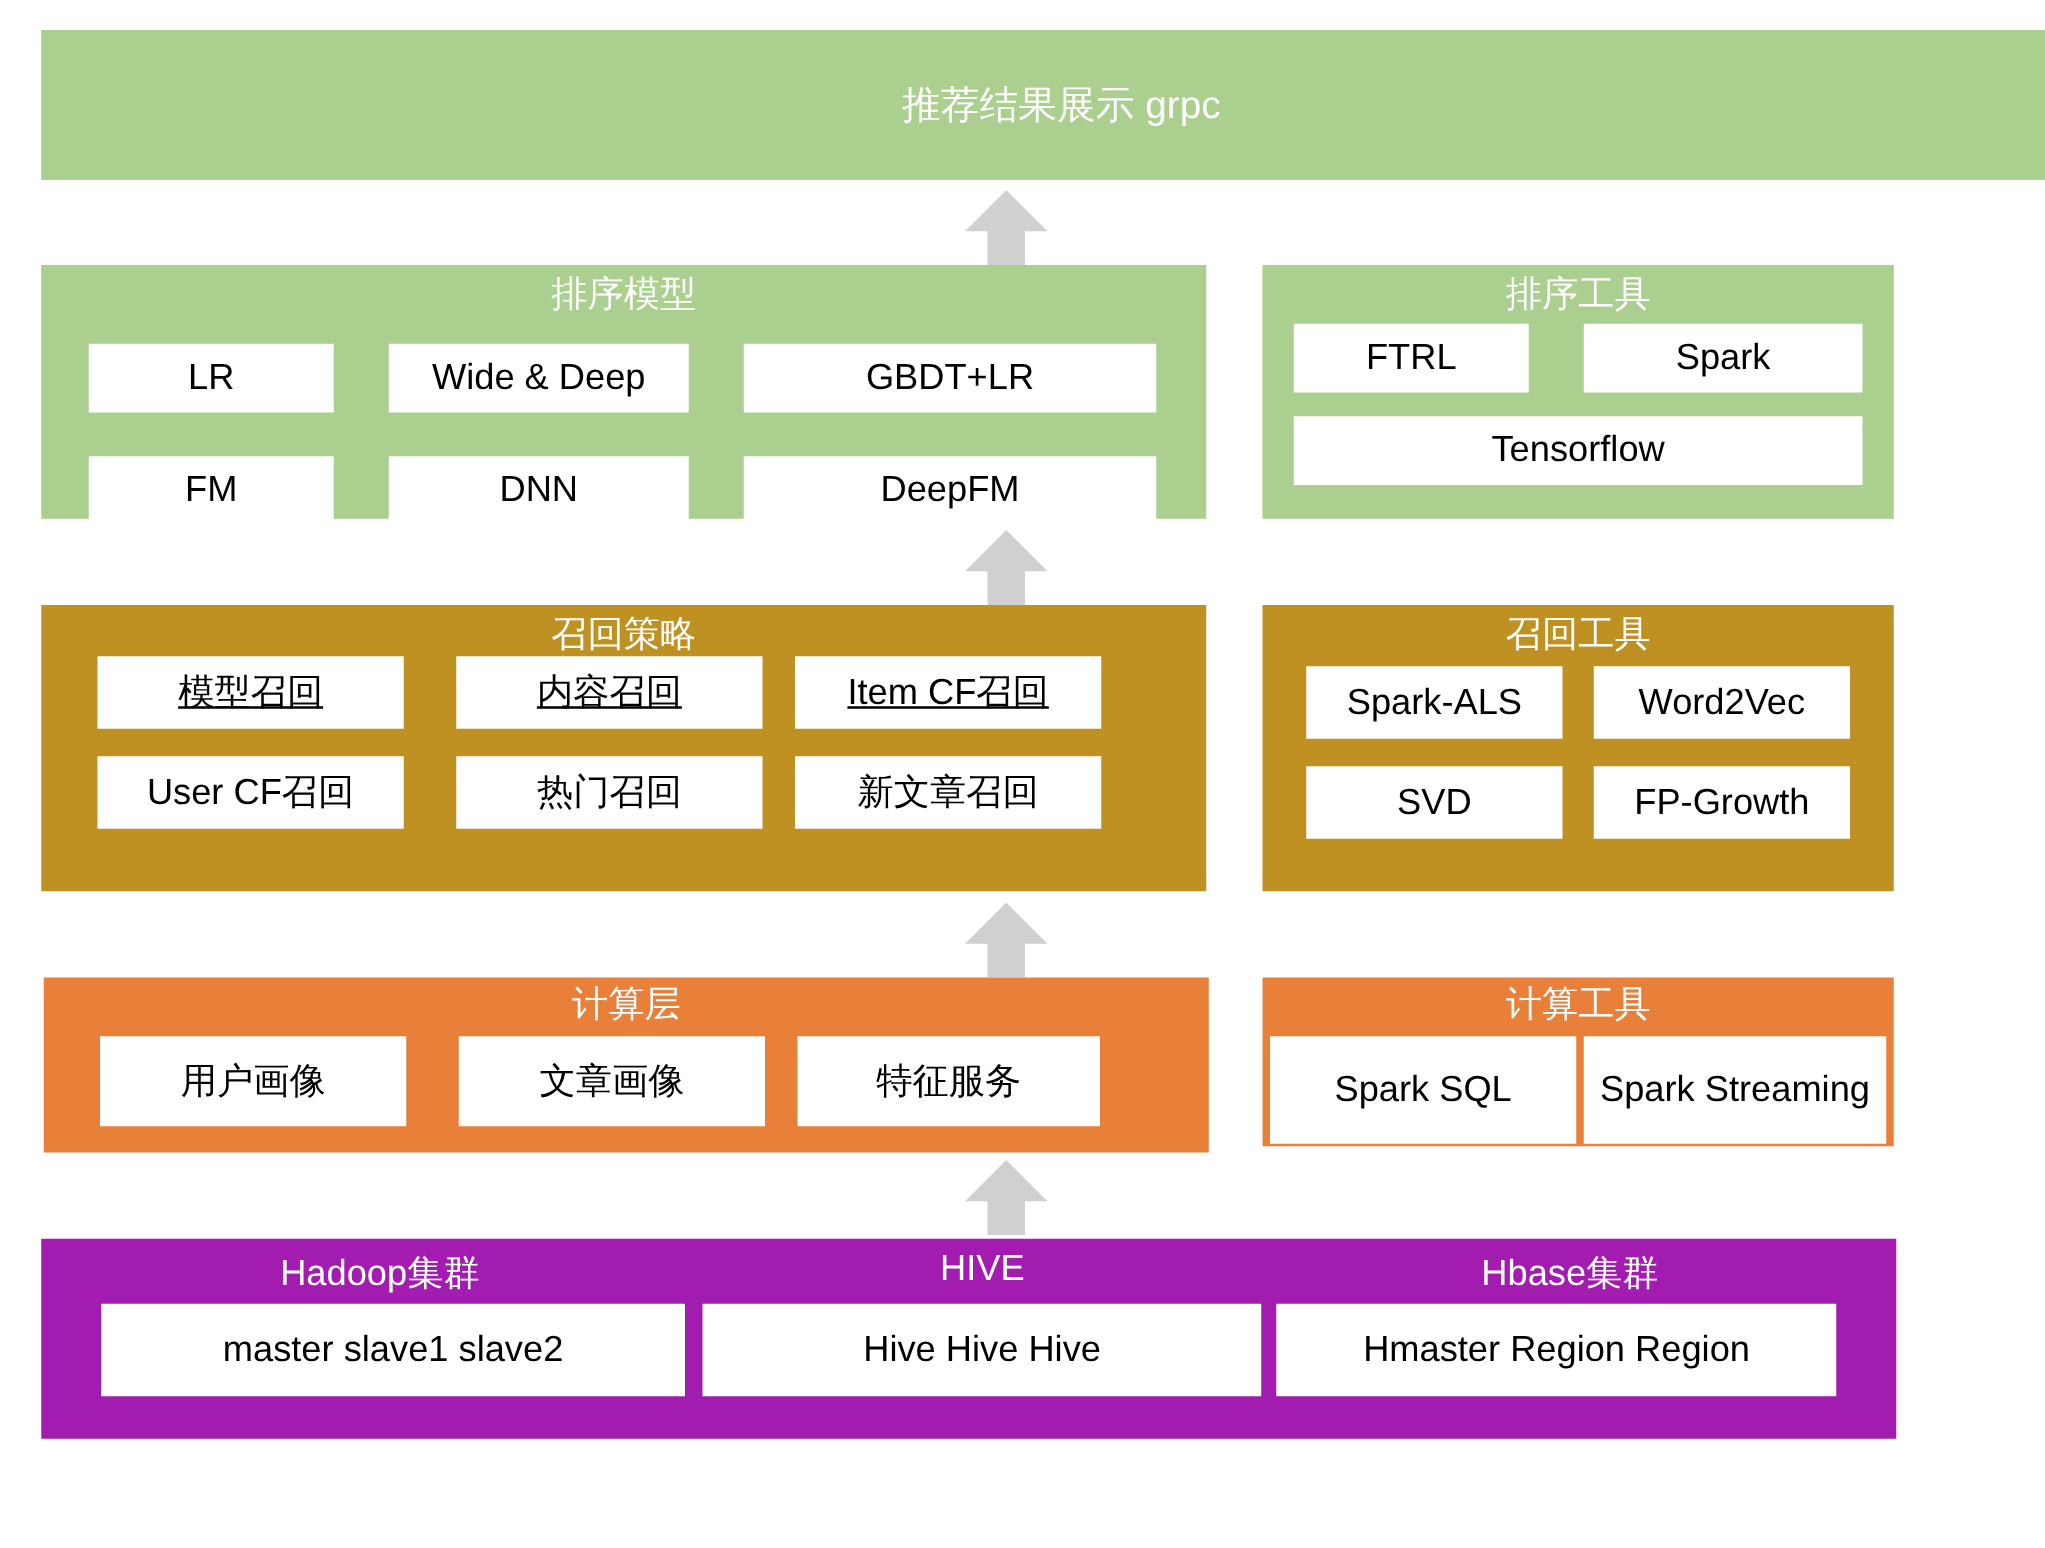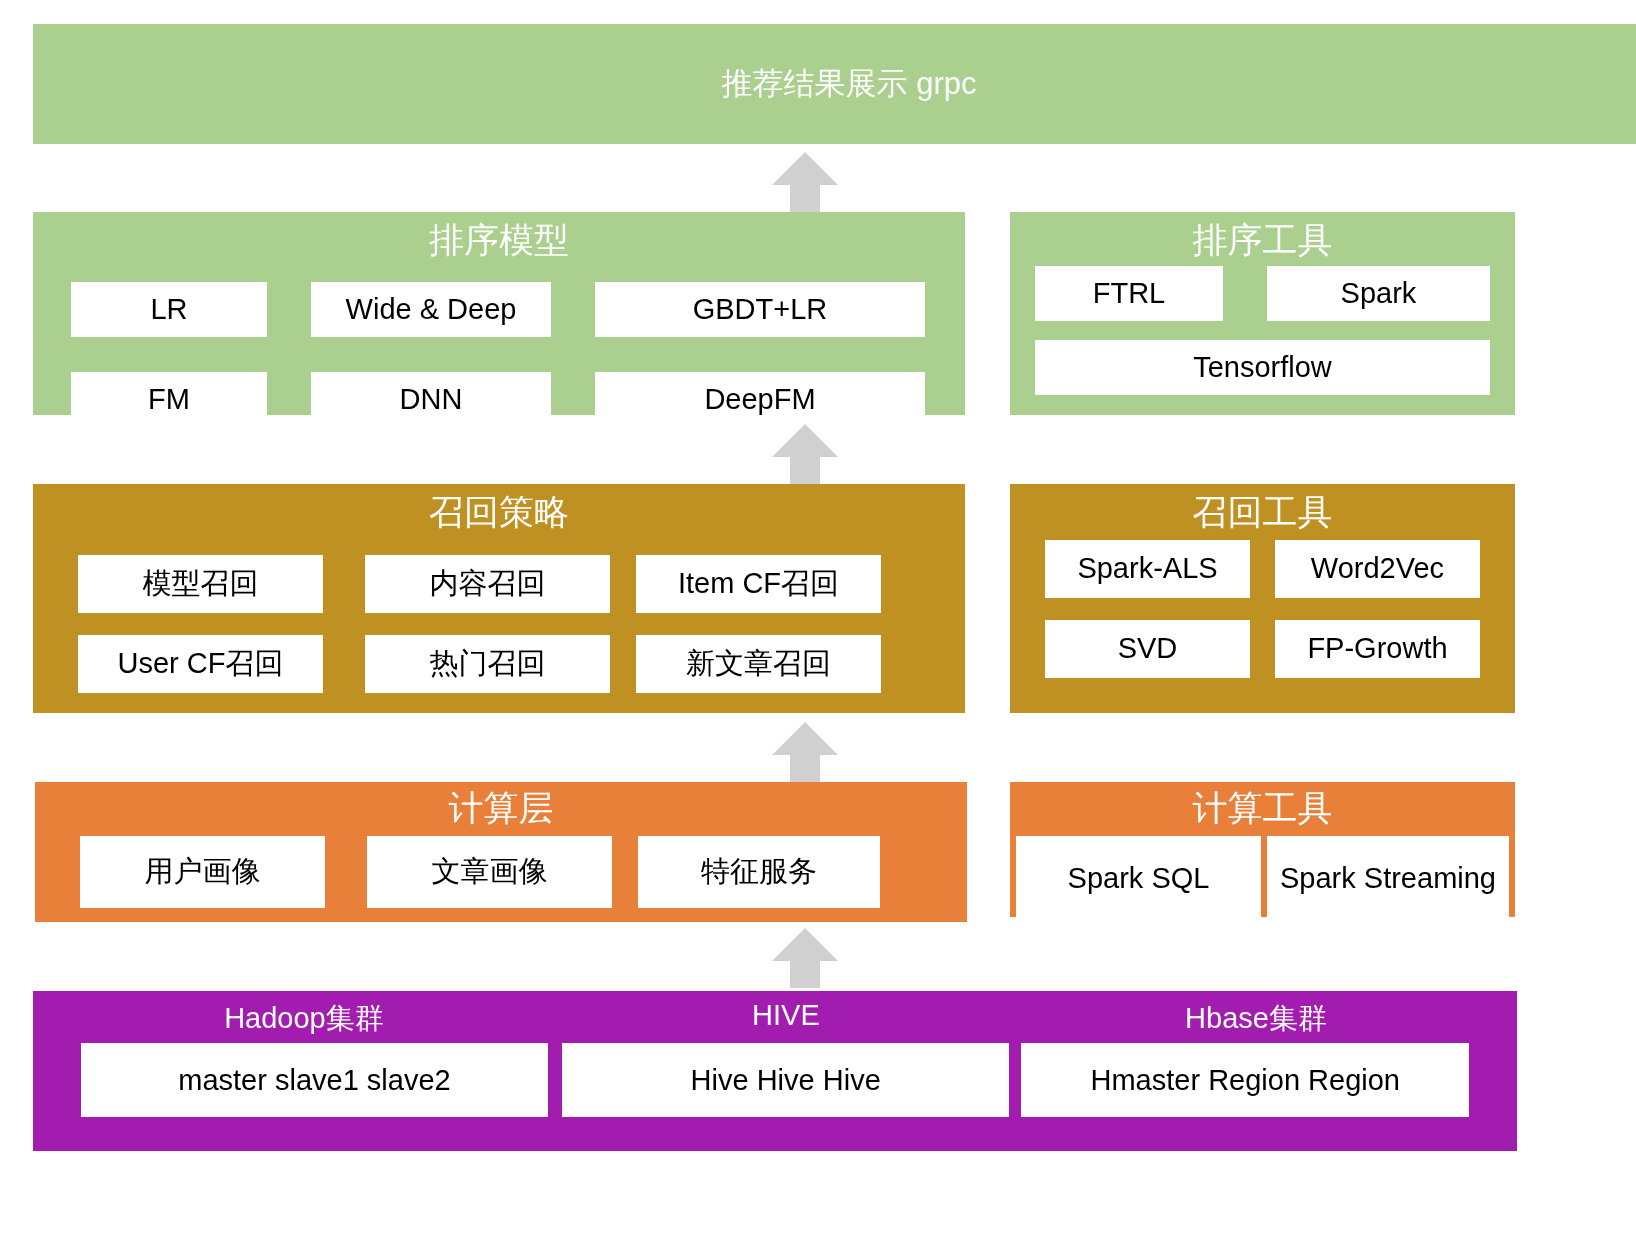--- a/index.html
+++ b/index.html
@@ -24,21 +24,21 @@
   
   .panel {
     position: absolute;
     box-sizing: border-box;
     display: flex;
     flex-direction: column;
     align-items: center;
   }
   .panel-title {
     color: #ffffff;
-    font-size: 35px;
+    font-size: 29px;
     line-height: 1.1;
     text-align: center;
     white-space: nowrap;
     width: 100%;
   }
 
   
   .chip {
     background: #ffffff;
     color: #000000;
@@ -205,21 +205,21 @@
   </div>
 
   <div class="arrow-up" style="left:772px; top:424px;">
     <svg viewBox="0 0 66 60" xmlns="http://www.w3.org/2000/svg">
       <polygon points="33,0 66,33 48,33 48,60 18,60 18,33 0,33" fill="#D0D0D0"></polygon>
     </svg>
   </div>
 
   <div class="panel" id="recall-strategy-panel">
     <div class="panel-title">召回策略</div>
-    <div class="row" style="width:100%; padding:0 45px; margin-top:23px;">
+    <div class="row" style="width:100%; padding:0 45px; margin-top:0;text-decoration:underline;">
       <div class="chip" style="width:245px; height:58px; margin-right:42px;">模型召回</div>
       <div class="chip" style="width:245px; height:58px; margin-right:26px;">内容召回</div>
       <div class="chip" style="width:245px; height:58px;">Item CF召回</div>
     </div>
     <div class="row" style="width:100%; padding:0 45px; margin-top:22px;">
       <div class="chip" style="width:245px; height:58px; margin-right:42px;">User CF召回</div>
       <div class="chip" style="width:245px; height:58px; margin-right:26px;">热门召回</div>
       <div class="chip" style="width:245px; height:58px;">新文章召回</div>
     </div>
   </div>

